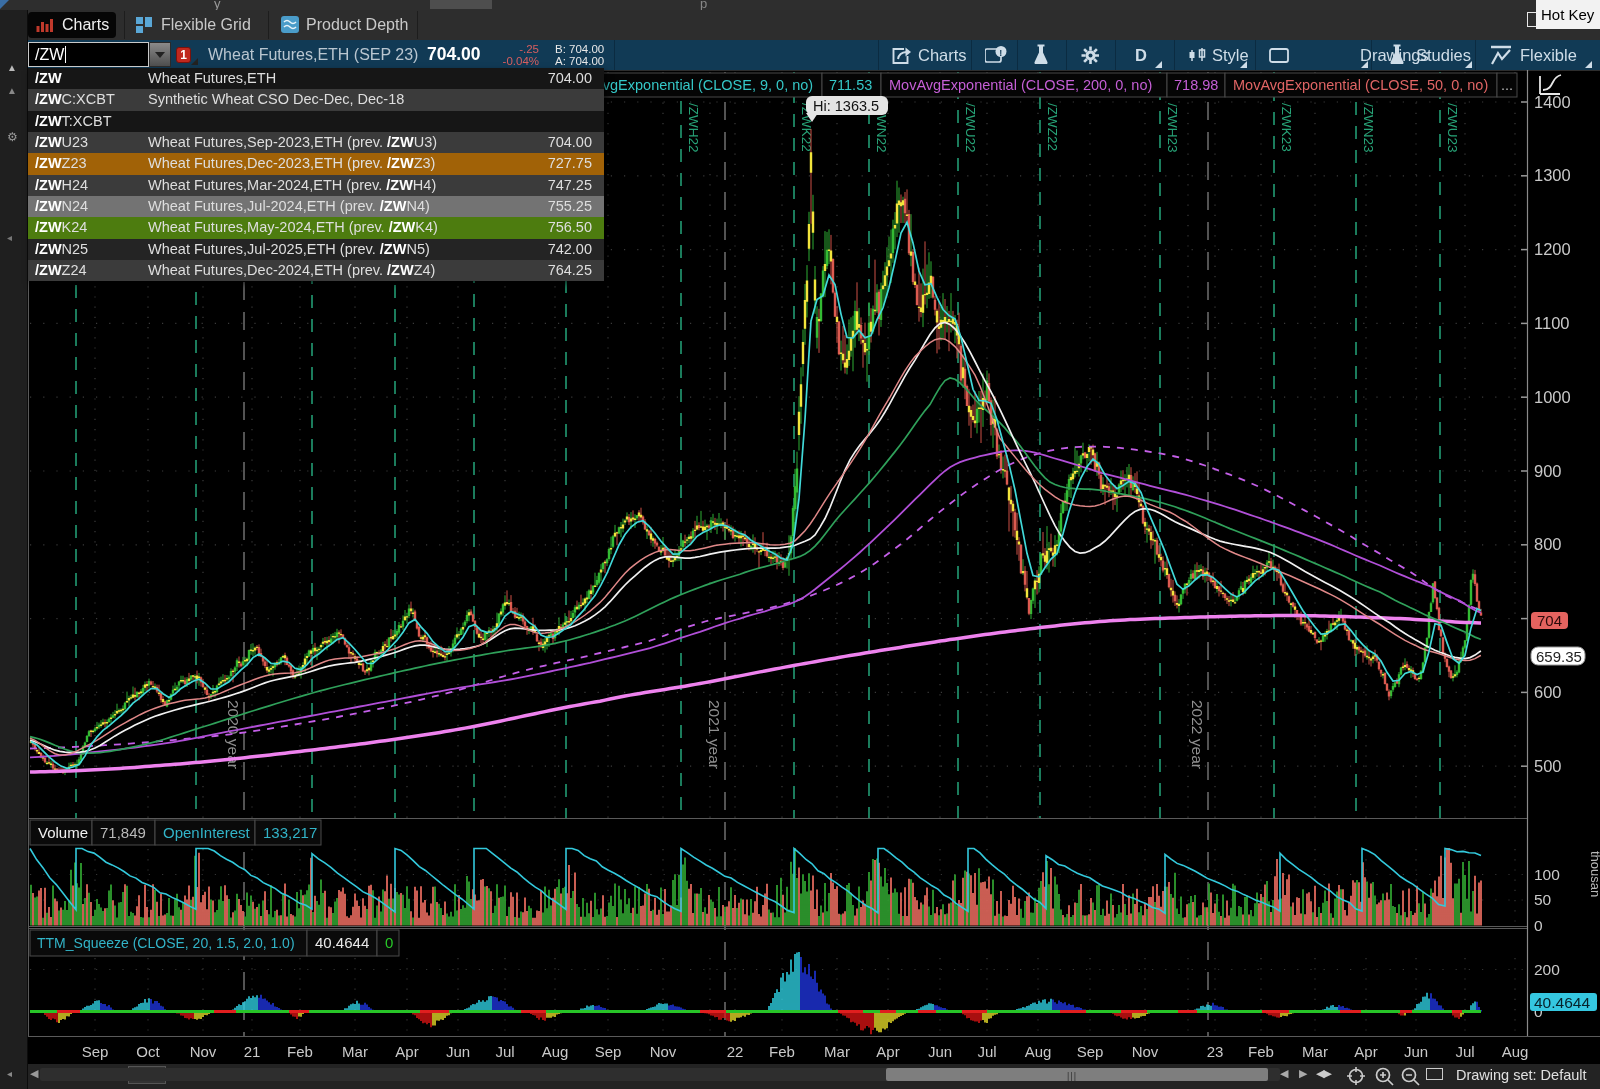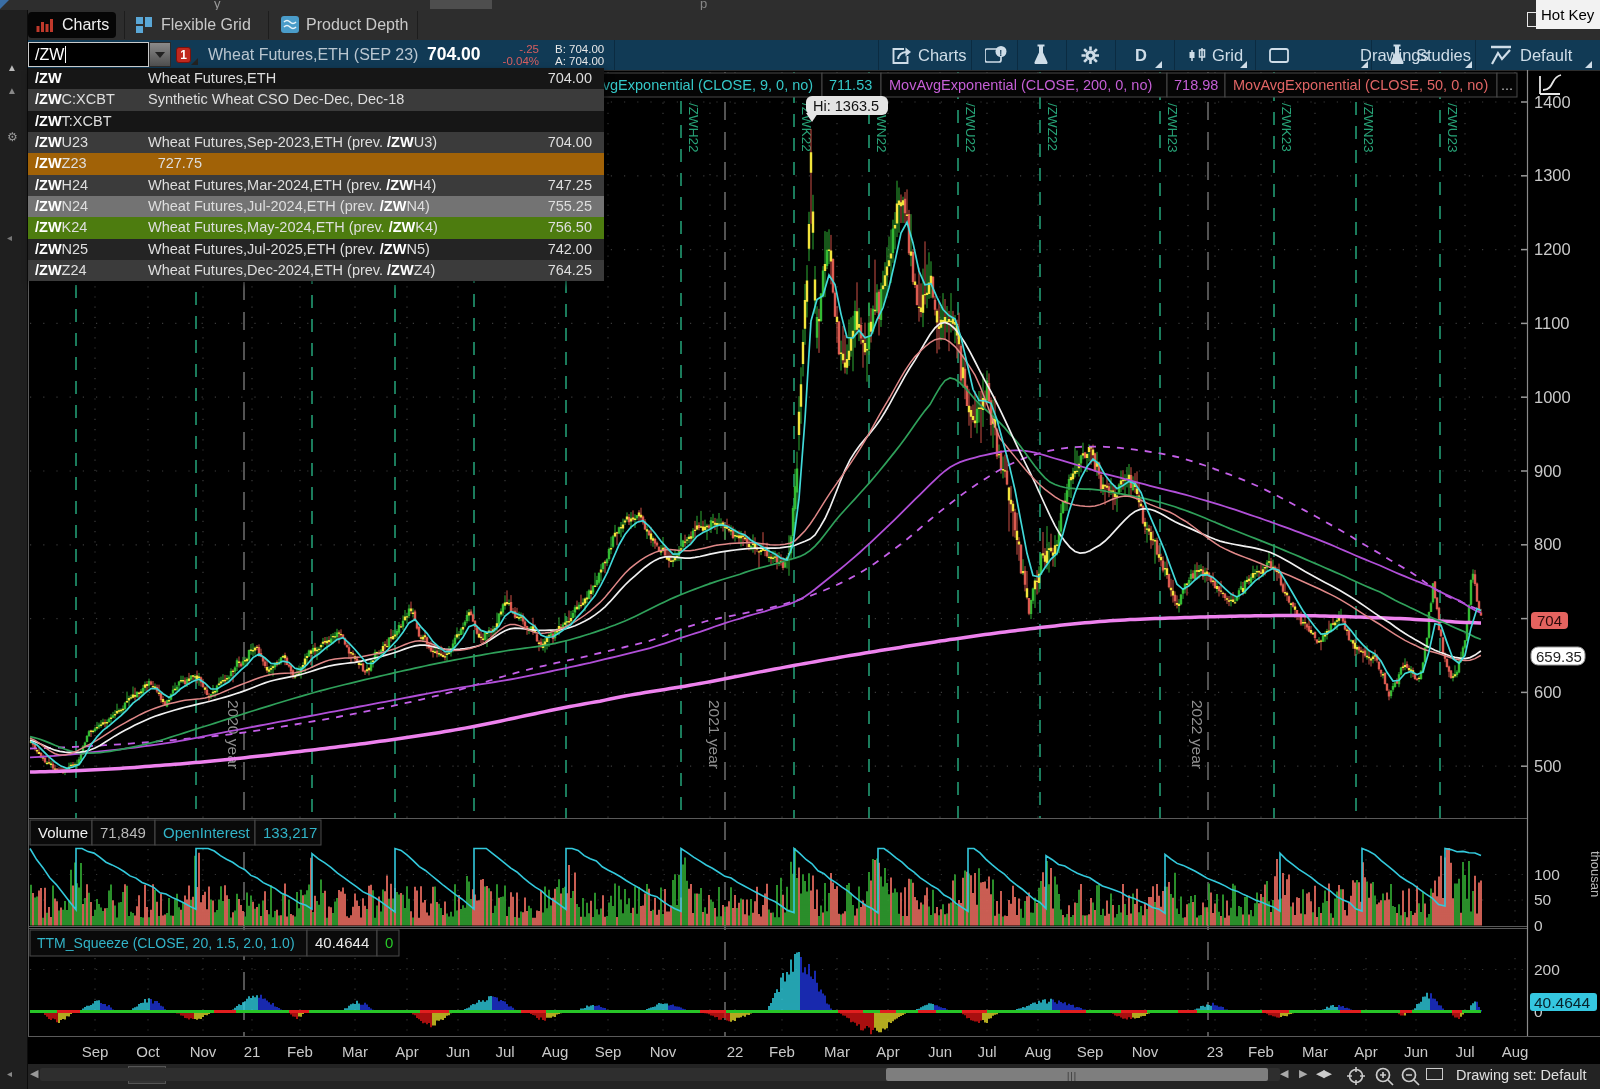--- a/index.html
+++ b/index.html
@@ -376,41 +376,41 @@
       </svg>
  <div class="bsep" style="left:1087px"></div>
  <div class="btn" style="left:1107px;font-weight:bold">D</div>
  <div class="corner" style="left:1127px;top:21px"></div>
  <div class="bsep" style="left:1146px"></div>
  <svg class="abs" style="left:1160px;top:6px" width="20" height="19">
         <path d="M4 4 v11 M14 2 v13" stroke="#cfdde8" stroke-width="1.5"></path>
         <rect x="1.5" y="6" width="5" height="6" fill="#cfdde8"></rect>
         <rect x="11.5" y="4" width="5" height="7" fill="none" stroke="#cfdde8" stroke-width="1.5"></rect>
       </svg>
- <div class="btn" style="left:1184px">Grid</div>
+ <div class="btn" style="left:1184px">Style</div>
  <div class="corner" style="left:1212px;top:21px"></div>
  <div class="bsep" style="left:1227px"></div>
  <svg class="abs" style="left:1241px;top:8px" width="22" height="16">
         <rect x="1" y="1" width="18" height="13" rx="2" stroke="#cfdde8" stroke-width="1.8" fill="none"></rect>
       </svg>
  <div class="btn" style="left:1332px">Drawings</div>
  <div class="corner" style="left:1333px;top:21px"></div>
  <div class="bsep" style="left:1343px"></div>
  <svg class="abs" style="left:1360px;top:4px" width="18" height="22">
         <path d="M5.5 1.5 h7" stroke="#cfdde8" stroke-width="2"></path>
         <path d="M7 2 v6.5 L2.6 18 q-0.7 2 1.4 2 h10 q2.1 0 1.4 -2 L11 8.5 V2 Z" fill="#cfdde8"></path>
       </svg>
  <div class="btn" style="left:1388px">Studies</div>
  <div class="corner" style="left:1437px;top:21px"></div>
  <div class="bsep" style="left:1447px"></div>
  <svg class="abs" style="left:1462px;top:5px" width="24" height="21">
         <path d="M1 2 h20" stroke="#cfdde8" stroke-width="2.5"></path>
         <path d="M2 19 L8 8 l4 6 L20 5" stroke="#cfdde8" stroke-width="2.2" fill="none"></path>
       </svg>
- <div class="btn" style="left:1492px">Default</div>
+ <div class="btn" style="left:1492px">Flexible</div>
  <div class="corner" style="left:1557px;top:21px"></div>
 </div>
 <div class="abs" id="symin">/ZW<span id="caret"></span></div>
 <div class="abs" id="dbtn"></div>
 <div class="abs" id="dropdown">
       <div class="drow" style="background:#161616">
         <span class="dsym"><b>/ZW</b></span>
         <span class="ddesc">Wheat Futures,ETH</span>
         <span class="dprice">704.00</span>
       </div>
@@ -424,20 +424,21 @@
         <span class="ddesc"></span>
         <span class="dprice"></span>
       </div>
 <div class="drow" style="background:#3b3b3b">
         <span class="dsym"><b>/ZW</b>U23</span>
         <span class="ddesc">Wheat Futures,Sep-2023,ETH (prev. <b>/ZW</b>U3)</span>
         <span class="dprice">704.00</span>
       </div>
 <div class="drow" style="background:#a16207">
         <span class="dsym"><b>/ZW</b>Z23</span>
+        <span class="ddesc">Wheat Futures,Dec-2023,ETH (prev. <b>/ZW</b>Z3)</span>
         <span class="dprice">727.75</span>
       </div>
 <div class="drow" style="background:#3b3b3b">
         <span class="dsym"><b>/ZW</b>H24</span>
         <span class="ddesc">Wheat Futures,Mar-2024,ETH (prev. <b>/ZW</b>H4)</span>
         <span class="dprice">747.25</span>
       </div>
 <div class="drow" style="background:#737373">
         <span class="dsym"><b>/ZW</b>N24</span>
         <span class="ddesc">Wheat Futures,Jul-2024,ETH (prev. <b>/ZW</b>N4)</span>

